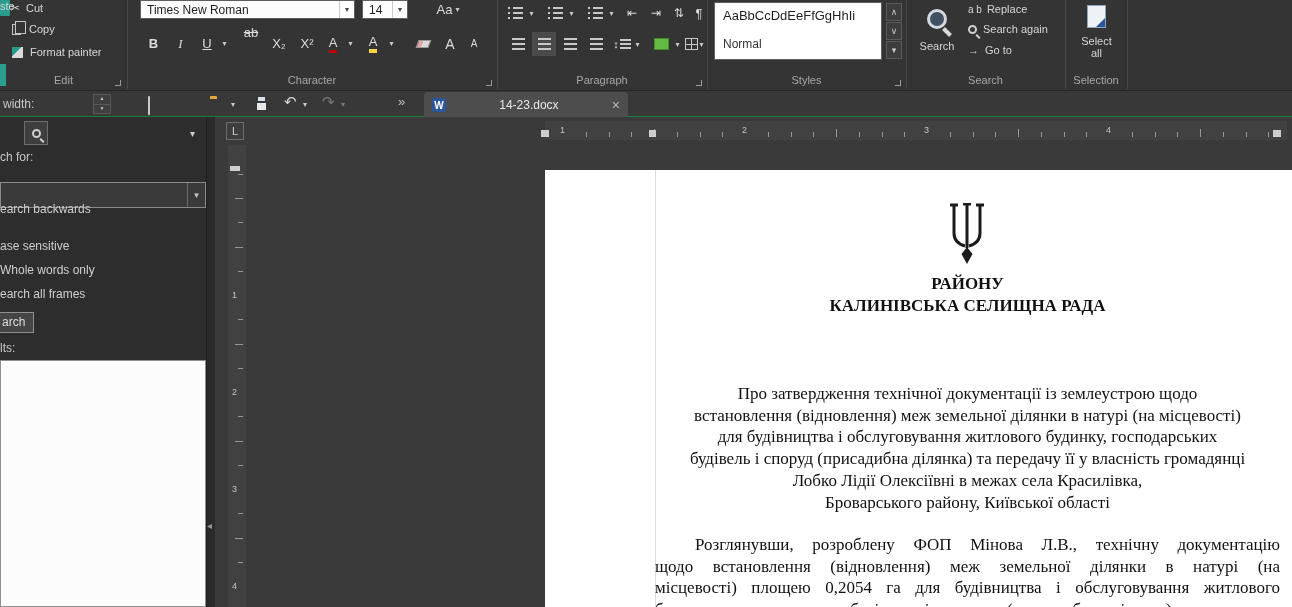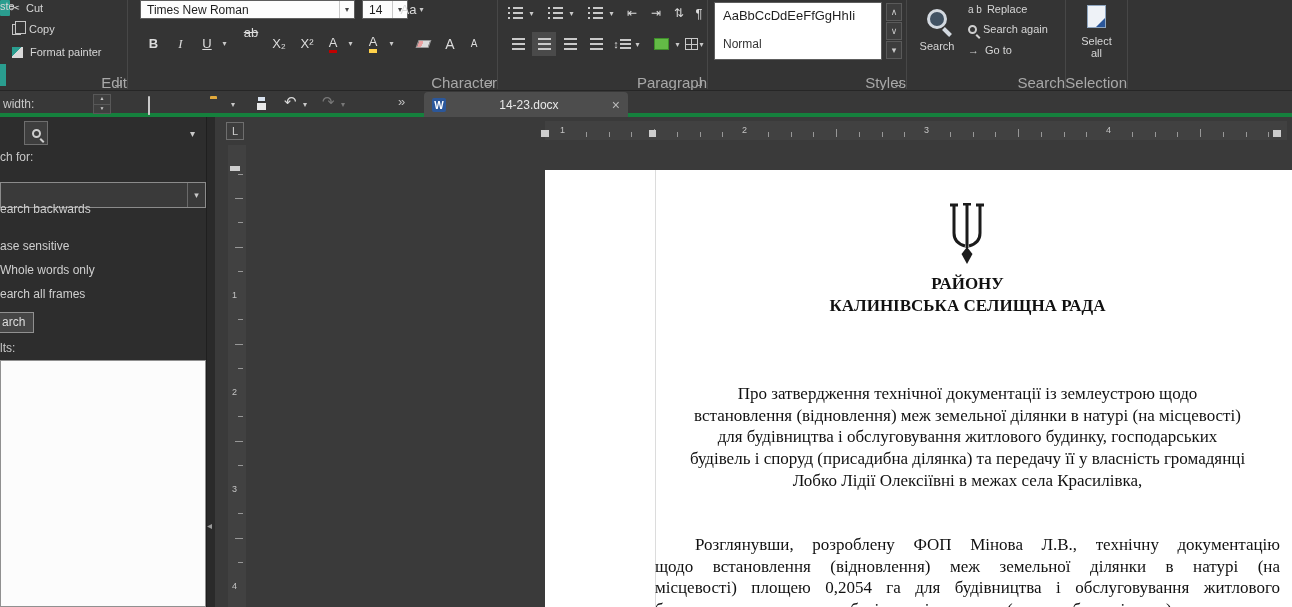--- a/index.html
+++ b/index.html
@@ -1,21 +1,21 @@
 <!DOCTYPE html>
 <html><head>
 <meta charset="utf-8">
 <style>
   *{margin:0;padding:0;box-sizing:border-box}
   html,body{width:1292px;height:607px;overflow:hidden;background:#333;font-family:"Liberation Sans",sans-serif}
   #app{position:relative;width:1292px;height:607px;background:#343434;overflow:hidden}
   .abs{position:absolute}
   .lbl{font-size:11px;color:#d6d6d6;white-space:nowrap}
   .dimlbl{font-size:12px;color:#c8c8c8;white-space:nowrap}
-  .glabel{position:absolute;top:74px;height:14px;font-size:15px;color:#a8a8a8;text-align:right}
+  .glabel{position:absolute;top:74px;height:14px;font-size:11px;color:#a8a8a8;text-align:center}
   .gsep{position:absolute;top:0;height:89px;width:1px;background:#474747}
   .corner{position:absolute;top:80px;width:6px;height:6px;border-right:1px solid #9a9a9a;border-bottom:1px solid #9a9a9a}
   .combo{position:absolute;background:#fdfdfd;border:1px solid #5e5e5e;color:#1e1e1e;font-size:12px;display:flex;align-items:center}
   .combo .val{flex:1;padding:0 6px;white-space:nowrap;overflow:hidden}
   .combo .arr{width:15px;align-self:stretch;display:flex;align-items:center;justify-content:center;border-left:1px solid #c9c9c9;color:#444;font-size:8px}
   .rbtn{position:absolute;display:flex;align-items:center;justify-content:center;color:#dcdcdc;font-size:13px}
   .drop{color:#c9c9c9;font-size:8px}
   .bars{width:13px;height:12px;background:repeating-linear-gradient(to bottom,#c9c9c9 0 2px,transparent 2px 5px)}
   .bars-sm{width:11px;height:10px;background:repeating-linear-gradient(to bottom,#c9c9c9 0 2px,transparent 2px 4px)}
   .icon-ul{width:15px;height:12px;background:
@@ -82,21 +82,21 @@
     <div class="gsep" style="left:127px"></div>
 
     <div class="combo" style="left:140px;top:0;width:215px;height:19px">
       <span class="val">Times New Roman</span>
       <span class="arr">▾</span>
     </div>
     <div class="combo" style="left:362px;top:0;width:46px;height:19px">
       <span class="val">14</span>
       <span class="arr">▾</span>
     </div>
-    <div class="rbtn" style="left:394px;top:0;width:36px;height:19px;gap:3px">
+    <div class="rbtn" style="left:430px;top:0;width:36px;height:19px;gap:3px">
       <span>Aa</span>
       <span class="drop">▾</span>
     </div>
 
     <div class="rbtn" style="left:141px;top:31px;width:25px;height:25px;font-weight:bold">
         <span>B</span>
       </div>
     <div class="rbtn" style="left:168px;top:31px;width:25px;height:25px;font-style:italic;font-family:'Liberation Serif',serif">
         <span>I</span>
       </div>
@@ -252,21 +252,21 @@
     <div class="glabel" style="left:497px;width:210px">Paragraph</div>
     <div class="glabel" style="left:707px;width:199px">Styles</div>
     <div class="glabel" style="left:906px;width:159px">Search</div>
     <div class="glabel" style="left:1065px;width:62px">Selection</div>
     <div class="corner" style="left:115px"></div>
     <div class="corner" style="left:486px"></div>
     <div class="corner" style="left:696px"></div>
     <div class="corner" style="left:895px"></div>
   </div>
 
-  <div class="abs" style="left:0;top:90px;width:1292px;height:27px;background:#383838;border-top:1px solid #262626;border-bottom:4px solid #15803d">
+  <div class="abs" style="left:0;top:90px;width:1292px;height:27px;background:#383838;border-top:1px solid #262626;border-bottom:1px solid #15803d">
     <div class="abs dimlbl" style="left:3px;top:6px">width:</div>
     <div class="abs" style="left:93px;top:3px;width:18px;height:20px;background:#3f3f3f;border:1px solid #585858">
       <div style="height:9px;text-align:center;font-size:5px;color:#c9c9c9">▲</div>
       <div style="height:9px;text-align:center;font-size:5px;color:#c9c9c9;border-top:1px solid #585858">▼</div>
     </div>
     <div class="abs" style="left:120px;top:6px"><span class="bars" style="width:16px;height:13px"></span></div>
     <div class="abs" style="left:148px;top:6px"><span class="icon-hand"></span></div>
     <div class="vsep2" style="left:174px"></div>
     <div class="abs" style="left:184px;top:5px"><span class="icon-page"></span></div>
     <div class="abs" style="left:210px;top:8px"><span class="icon-folder"></span></div>
@@ -377,20 +377,21 @@
         <div>КАЛИНІВСЬКА СЕЛИЩНА РАДА</div>
       </div>
 
 
       <div class="abs doc center" style="left:110px;top:213px;width:625px">
         <div>Про затвердження технічної документації із землеустрою щодо</div>
         <div>встановлення (відновлення) меж земельної ділянки в натурі (на місцевості)</div>
         <div>для будівництва і обслуговування житлового будинку, господарських</div>
         <div>будівель і споруд (присадибна ділянка) та передачу її у власність громадянці</div>
         <div>Лобко Лідії Олексіївні в межах села Красилівка,</div>
+        <div>Броварського району, Київської області</div>
       </div>
 
       <div class="abs doc" style="left:110px;top:364px;width:625px">
         <div class="jline" style="text-indent:40px">Розглянувши, розроблену ФОП Мінова Л.В., технічну документацію</div>
         <div class="jline">щодо встановлення (відновлення) меж земельної ділянки в натурі (на</div>
         <div class="jline">місцевості) площею 0,2054 га для будівництва і обслуговування житлового</div>
         <div class="jline">будинку, господарських будівель і споруд (присадибна ділянка) та передачу</div>
       </div>
     </div>
   </div>

